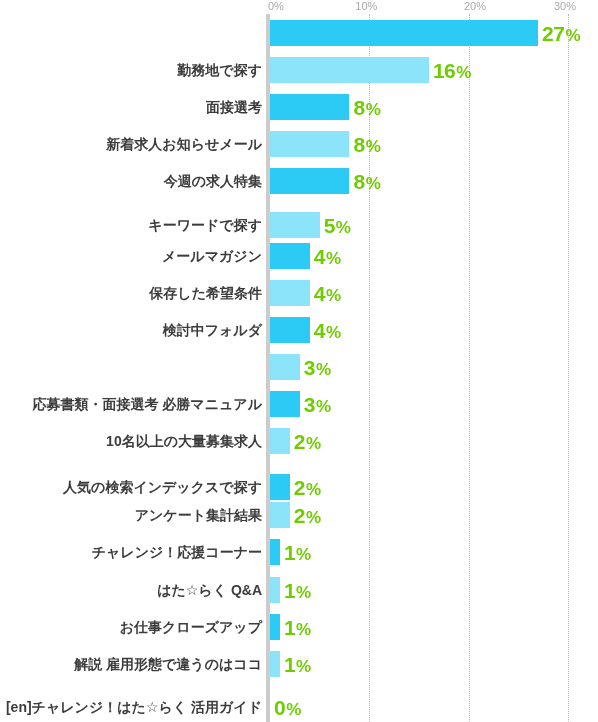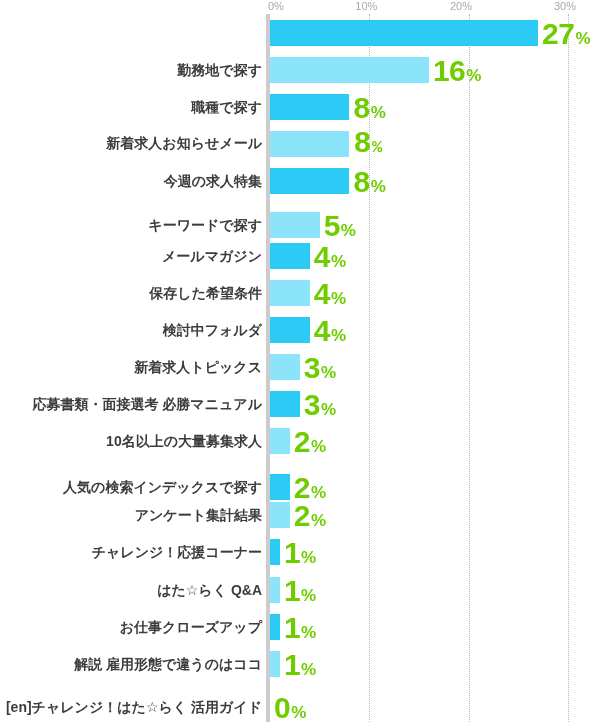--- a/index.html
+++ b/index.html
@@ -85,21 +85,21 @@
   .value-label {
     position: absolute;
     top: 0px;
     height: 26px;
     line-height: 27px;
     color: #6fcc00;
     white-space: nowrap;
     font-weight: bold;
   }
   .value-num {
-    font-size: 30px;
+    font-size: 21px;
     letter-spacing: -0.5px;
   }
   .value-pct {
     font-size: 17px;
     margin-left: 1px;
   }
 </style>
 </head>
 <body>
 
@@ -107,43 +107,43 @@
 
   <div id="plot-area">
     <div id="gridlines">
         <div class="gridline" style="left: 99.3px;"></div>
         <div class="gridline" style="left: 198.6px;"></div>
         <div class="gridline" style="left: 297.9px;"></div>
       </div>
     <div id="tick-labels">
         <div class="axis-tick-label" style="left: -2px;">0%</div>
         <div class="axis-tick-label" style="left: 85.3px;">10%</div>
-        <div class="axis-tick-label" style="left: 180px; text-align: center;">20%</div>
+        <div class="axis-tick-label" style="left: 194px; text-align: center;">20%</div>
         <div class="axis-tick-label" style="left: 283.9px;">30%</div>
       </div>
   </div>
 
   <div id="axis-line"></div>
 
   <div id="rows">
       <div class="bar-row" style="top: 20px;">
         <div class="bar dark" style="width: 268.11px;"></div>
         <div class="value-label" style="left: 542.11px;"><span class="value-num">27</span><span class="value-pct">%</span></div>
       </div>
       <div class="bar-row" style="top: 57.1px;">
         <div class="row-label">勤務地で探す</div>
         <div class="bar light" style="width: 158.88px;"></div>
         <div class="value-label" style="left: 432.88px;"><span class="value-num">16</span><span class="value-pct">%</span></div>
       </div>
       <div class="bar-row" style="top: 94.2px;">
-        <div class="row-label">職種で探す</div>
+        <div class="row-label">面接選考</div>
         <div class="bar dark" style="width: 79.44px;"></div>
         <div class="value-label" style="left: 353.44px;"><span class="value-num">8</span><span class="value-pct">%</span></div>
       </div>
-      <div class="bar-row" style="top: 131.3px; font-family: Liberation Mono, monospace;">
+      <div class="bar-row" style="top: 131.3px;">
         <div class="row-label">新着求人お知らせメール</div>
         <div class="bar light" style="width: 79.44px;"></div>
         <div class="value-label" style="left: 353.44px;"><span class="value-num">8</span><span class="value-pct">%</span></div>
       </div>
       <div class="bar-row" style="top: 168.4px;">
         <div class="row-label">今週の求人特集</div>
         <div class="bar dark" style="width: 79.44px;"></div>
         <div class="value-label" style="left: 353.44px;"><span class="value-num">8</span><span class="value-pct">%</span></div>
       </div>
       <div class="bar-row" style="top: 212px;">
@@ -160,21 +160,20 @@
         <div class="row-label">保存した希望条件</div>
         <div class="bar light" style="width: 39.72px;"></div>
         <div class="value-label" style="left: 313.72px;"><span class="value-num">4</span><span class="value-pct">%</span></div>
       </div>
       <div class="bar-row" style="top: 316.8px;">
         <div class="row-label">検討中フォルダ</div>
         <div class="bar dark" style="width: 39.72px;"></div>
         <div class="value-label" style="left: 313.72px;"><span class="value-num">4</span><span class="value-pct">%</span></div>
       </div>
       <div class="bar-row" style="top: 353.9px;">
-        <div class="row-label">新着求人トピックス</div>
         <div class="bar light" style="width: 29.79px;"></div>
         <div class="value-label" style="left: 303.79px;"><span class="value-num">3</span><span class="value-pct">%</span></div>
       </div>
       <div class="bar-row" style="top: 391px;">
         <div class="row-label">応募書類・面接選考 必勝マニュアル</div>
         <div class="bar dark" style="width: 29.79px;"></div>
         <div class="value-label" style="left: 303.79px;"><span class="value-num">3</span><span class="value-pct">%</span></div>
       </div>
       <div class="bar-row" style="top: 428.1px;">
         <div class="row-label">10名以上の大量募集求人</div>

